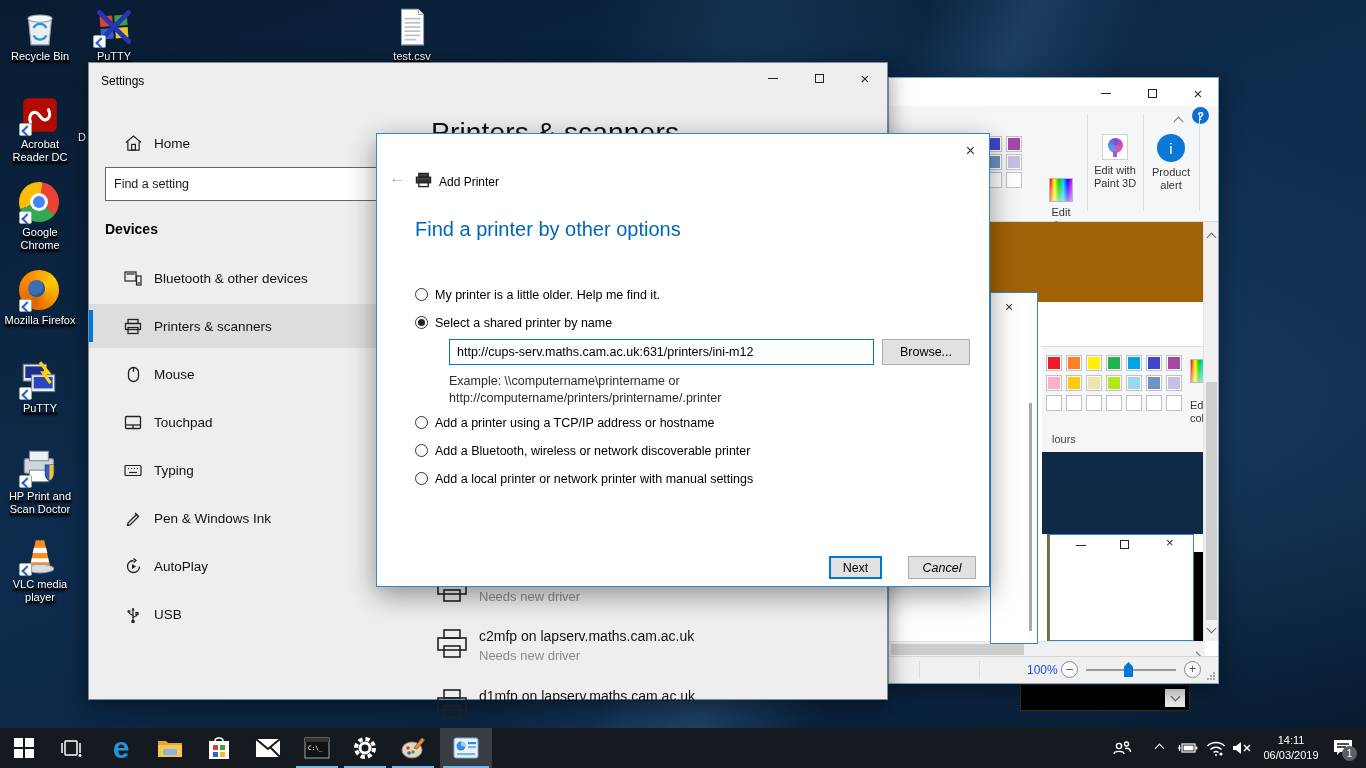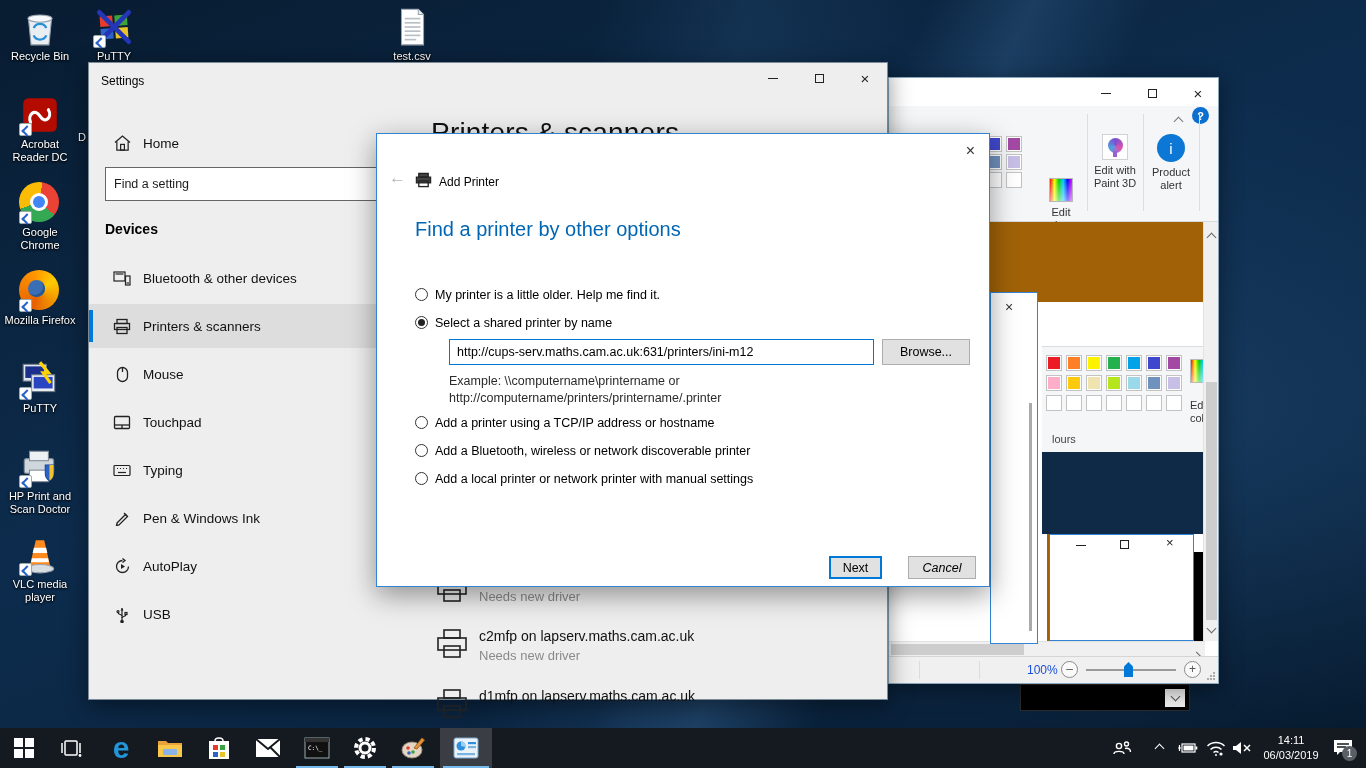--- a/index.html
+++ b/index.html
@@ -7,40 +7,40 @@
   .screen { position:relative; width:1366px; height:768px; overflow:hidden;
     background:
       linear-gradient(115deg, transparent 54%, rgba(90,150,210,.20) 60%, transparent 67%),
       linear-gradient(100deg, transparent 40%, rgba(70,130,190,.14) 50%, transparent 62%),
       radial-gradient(ellipse at 80% 55%, rgba(60,120,180,.25), transparent 55%),
       linear-gradient(160deg, #081c31 0%, #0d2c4d 45%, #0a2440 75%, #06192c 100%);
   }
   .abs { position:absolute; }
 
   
-  .dicon { position:absolute; width:72px; text-align:center; }
+  .dicon { position:absolute; width:72px; text-align:center;text-decoration:underline; }
   .dicon .art { width:42px; height:42px; margin:0 auto; position:relative; }
   .dicon .lbl { margin-top:2px; font-size:11px; line-height:13px; color:#fff;
     text-shadow:0 1px 2px rgba(0,0,0,.95), 0 0 3px rgba(0,0,0,.8); }
   .shortcut { position:absolute; left:0; bottom:0; width:13px; height:13px; background:#fff;
     border:1px solid #9aa; border-radius:2px; }
   .shortcut:after { content:""; position:absolute; left:3px; top:3px; width:6px; height:6px;
     border-left:2px solid #2a62c9; border-bottom:2px solid #2a62c9; transform:rotate(45deg); }
 
   
   .win { position:absolute; background:#eee; border:1px solid #7a8a96; box-shadow:0 6px 22px rgba(0,0,0,.45); }
   .capbtn { position:absolute; top:0; width:46px; height:30px; display:flex; align-items:center; justify-content:center; color:#222; }
   .minbar { width:10px; height:1px; background:#222; }
   .maxbox { width:9px; height:9px; border:1px solid #222; }
   .closex { font-size:15px; line-height:1; color:#222; }
 
   
   #settings { left:88px; top:62px; width:800px; height:638px; background:#eeeeee; }
   #settings .title { position:absolute; left:12px; top:11px; font-size:12px; color:#000; }
-  .navrow { position:absolute; left:0; width:320px; height:44px; display:flex; align-items:center; }
+  .navrow { position:absolute; left:0; width:320px; height:44px; display:flex; align-items:center;padding-left:11px; }
   .navrow .nicon { width:18px; margin-left:24px; display:flex; justify-content:center; }
   .navrow .ntext { margin-left:12px; font-size:13.5px; color:#111; }
   .navrow.sel { background:rgba(0,0,0,.07); }
   .navrow.sel:before { content:""; position:absolute; left:0; top:6px; bottom:6px; width:4px; background:#0078d7; }
   #searchbox { position:absolute; left:16px; top:104px; width:292px; height:34px; background:#fff;
     border:1px solid #666; display:flex; align-items:center; padding:0 8px; }
   #searchbox .ph { font-size:12.5px; color:#1b1b1b; flex:1; }
   .mag { width:11px; height:11px; border:1.5px solid #444; border-radius:50%; position:relative; }
   .mag:after { content:""; position:absolute; width:6px; height:1.5px; background:#444; transform:rotate(45deg); left:9px; top:10px; }
   .heading28 { font-size:28px; font-weight:400; color:#111; letter-spacing:.2px; }

